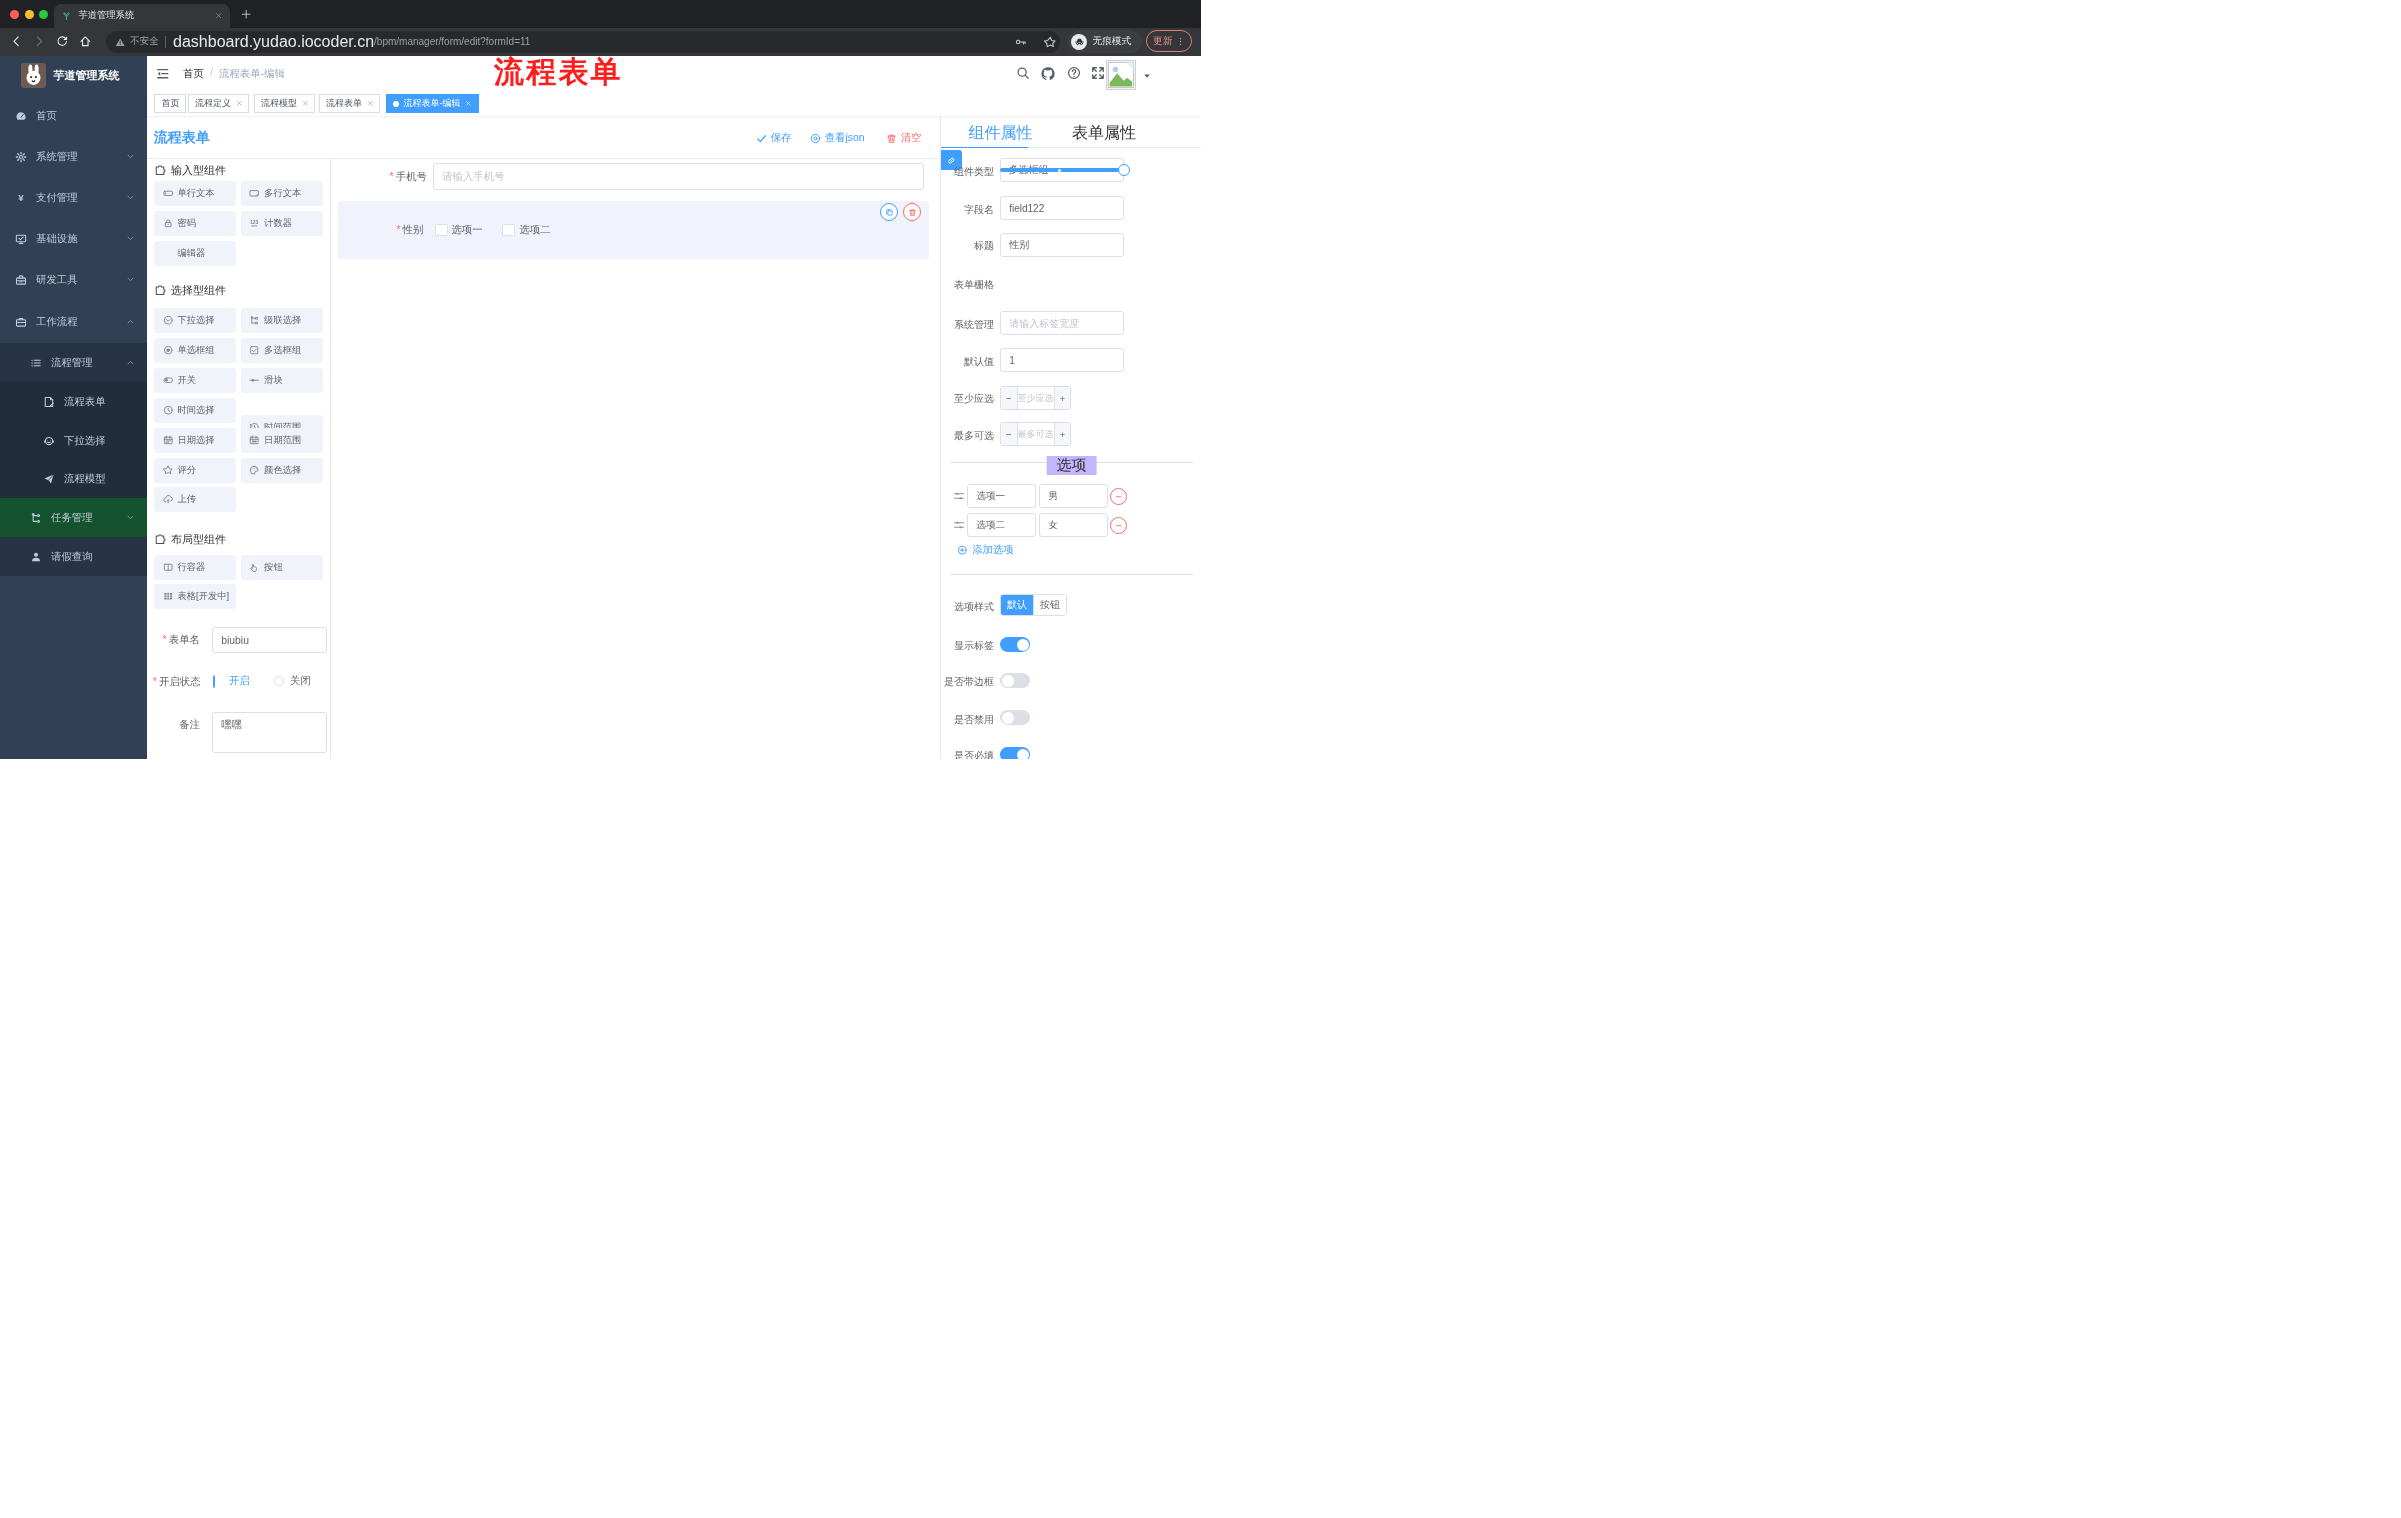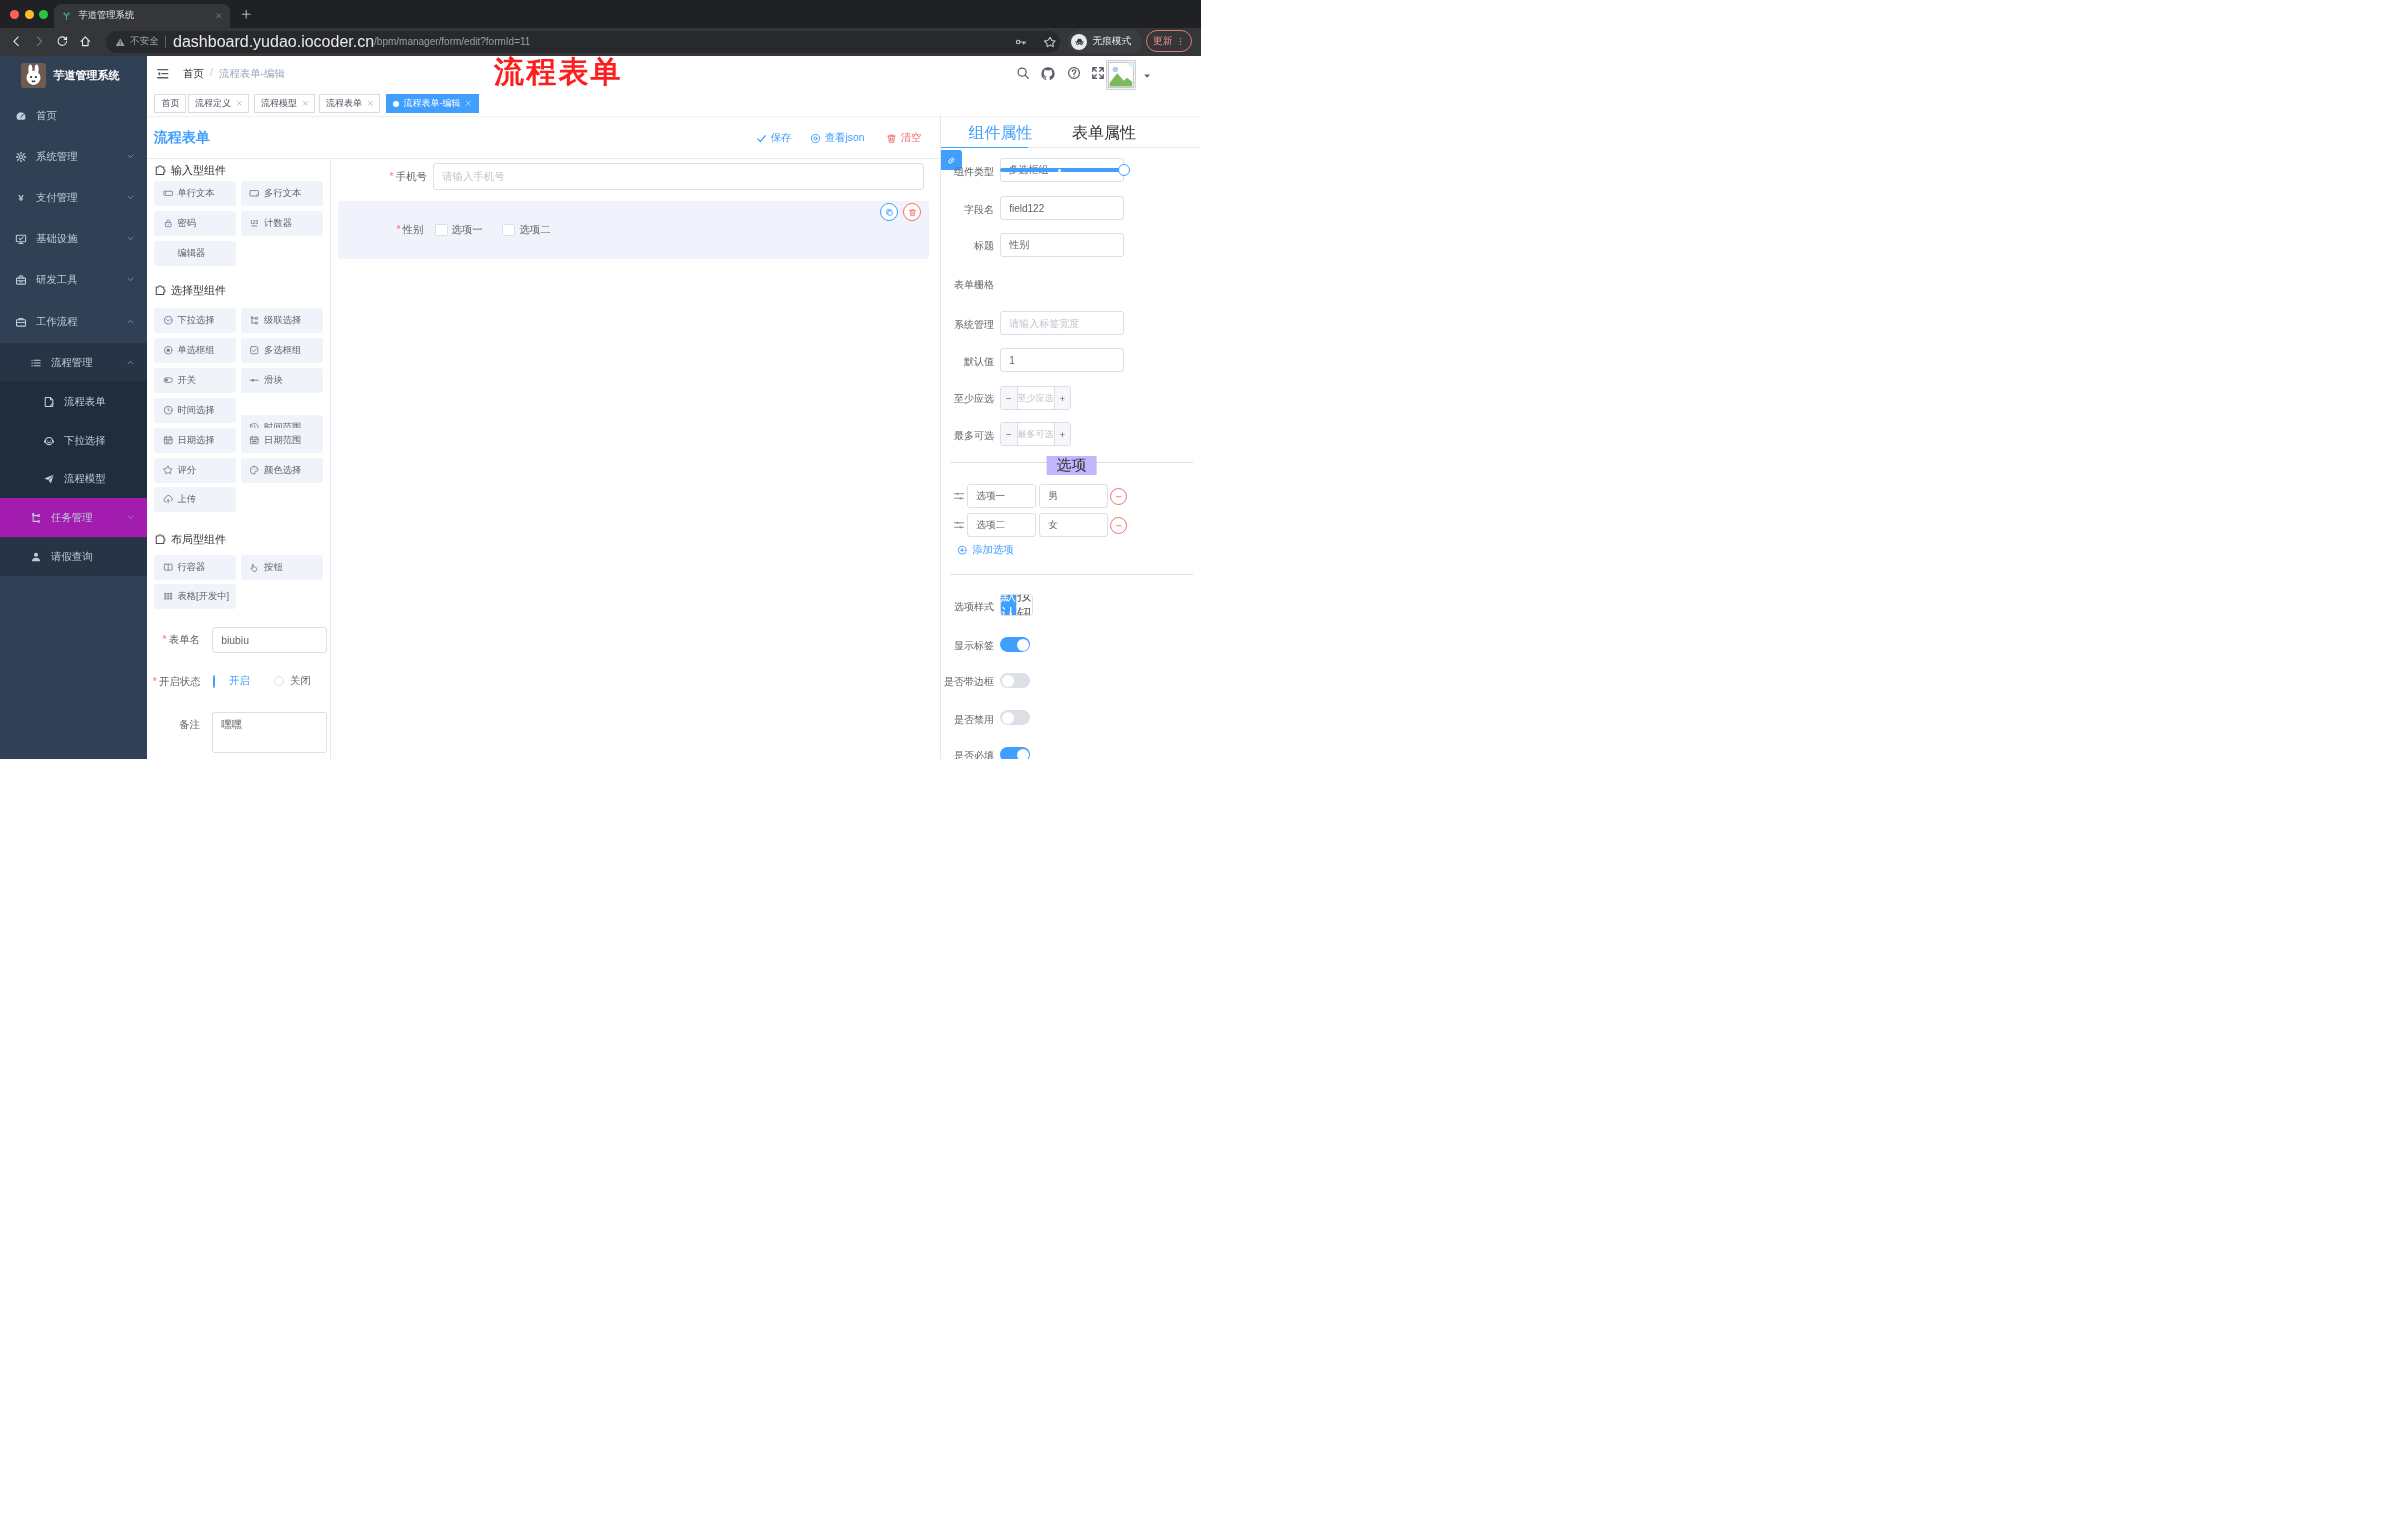--- a/index.html
+++ b/index.html
@@ -110,21 +110,21 @@
   .pdivider{position:absolute;left:9px;width:243px;border-top:0.7px solid #dcdfe6}
   .pdivider .t{position:absolute;left:50%;top:-6.7px;transform:translateX(-50%);background:#c4b5fd;padding:0 10.4px;font-size:15px;color:#303133}
   .optinp{position:absolute;height:24px;width:69px;font-size:9.7px}
   .handle{position:absolute;width:12px;height:12px;color:#909399;cursor:grab}
   .mins{position:absolute;width:15px;height:15px;border:0.7px solid #f56c6c;border-radius:50%;color:#f56c6c;
         display:flex;align-items:center;justify-content:center;cursor:pointer}
   .mins .ic{width:7.4px;height:7.4px}
   #addopt{position:absolute;display:flex;align-items:center;gap:4.5px;color:#409eff;font-size:10.4px;cursor:pointer}
   #addopt .ic{width:10.4px;height:10.4px}
   .seg{position:absolute;left:59px;height:22px;display:flex;border:0.7px solid #dcdfe6;border-radius:3px;overflow:hidden;box-sizing:border-box}
-  .seg .s{width:15px;display:flex;align-items:center;justify-content:center;font-size:15px;cursor:pointer}
+  .seg .s{width:32px;display:flex;align-items:center;justify-content:center;font-size:10px;cursor:pointer}
   .seg .s.on{background:#409eff;color:#fff}
   .seg .s.off{background:#fff;color:#606266;border-left:0.7px solid #dcdfe6}
   .tog{position:absolute;left:59px;width:30px;height:15px;border-radius:7.4px;cursor:pointer}
   .tog:after{content:"";position:absolute;top:1.5px;width:12px;height:12px;border-radius:50%;background:#fff}
   .tog.on{background:#409eff}.tog.on:after{right:1.5px}
   .tog.off{background:#dcdfe6}.tog.off:after{left:1.5px}
   
   #slider{position:absolute;left:59px;top:48px;width:128px;height:12px}
   #slider .track{position:absolute;left:0;top:3.7px;width:128px;height:4.5px;border-radius:2.2px;background:#409eff}
   #slider .mark{position:absolute;left:58px;top:4.5px;width:3px;height:3px;border-radius:50%;background:#fff}
@@ -365,21 +365,21 @@
   </div>
   <div class="mi" style="top:403px;height:39px;background:#1f2d3d">
     <span class="ic" style="margin-left:43px">
         <svg viewBox="0 0 16 16" fill="none" stroke="currentColor" stroke-width="1.4" stroke-linecap="round" stroke-linejoin="round" xmlns="http://www.w3.org/2000/svg">
           <path d="M1.8 7.4L14.2 2 10.6 14 7.5 9.5 1.8 7.4Z" fill="currentColor" stroke="none"></path>
           <path d="M7.5 9.5L14.2 2" stroke="#1f2d3d" stroke-width="1"></path>
         </svg>
       </span>
     <span class="lb">流程模型</span>
   </div>
-  <div class="mi" style="top:442px;height:39px;background:#a21caf">
+  <div class="mi" style="top:442px;height:39px;background:#14532d">
     <span class="ic" style="margin-left:30px">
         <svg viewBox="0 0 16 16" fill="none" stroke="currentColor" stroke-width="1.4" stroke-linecap="round" stroke-linejoin="round" xmlns="http://www.w3.org/2000/svg">
           <path d="M4.2 3.2v9.3M4.2 4.8h5.2M4.2 12.5h5.2"></path>
           <circle cx="11.4" cy="4.8" r="1.3"></circle>
           <circle cx="11.4" cy="12.5" r="1.3"></circle>
           <circle cx="4.2" cy="3.2" r="1.1"></circle>
         </svg>
       </span>
     <span class="lb">任务管理</span>
     <span class="ic chev">

